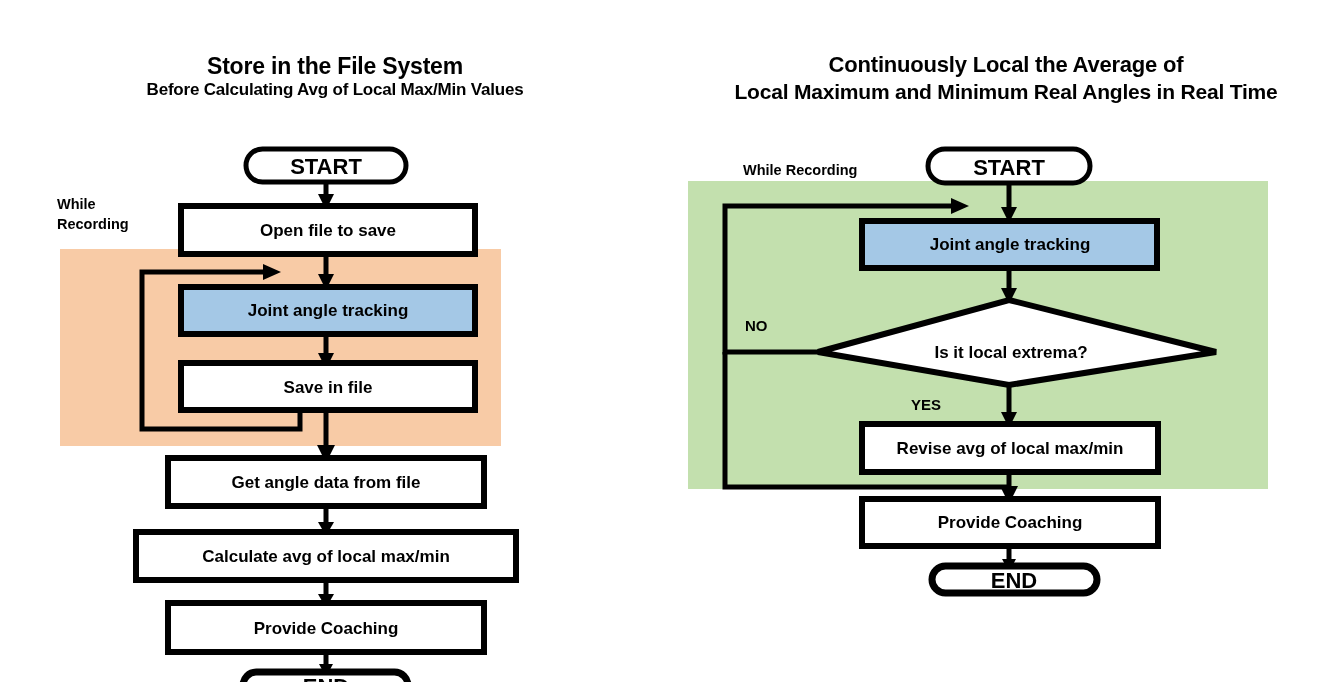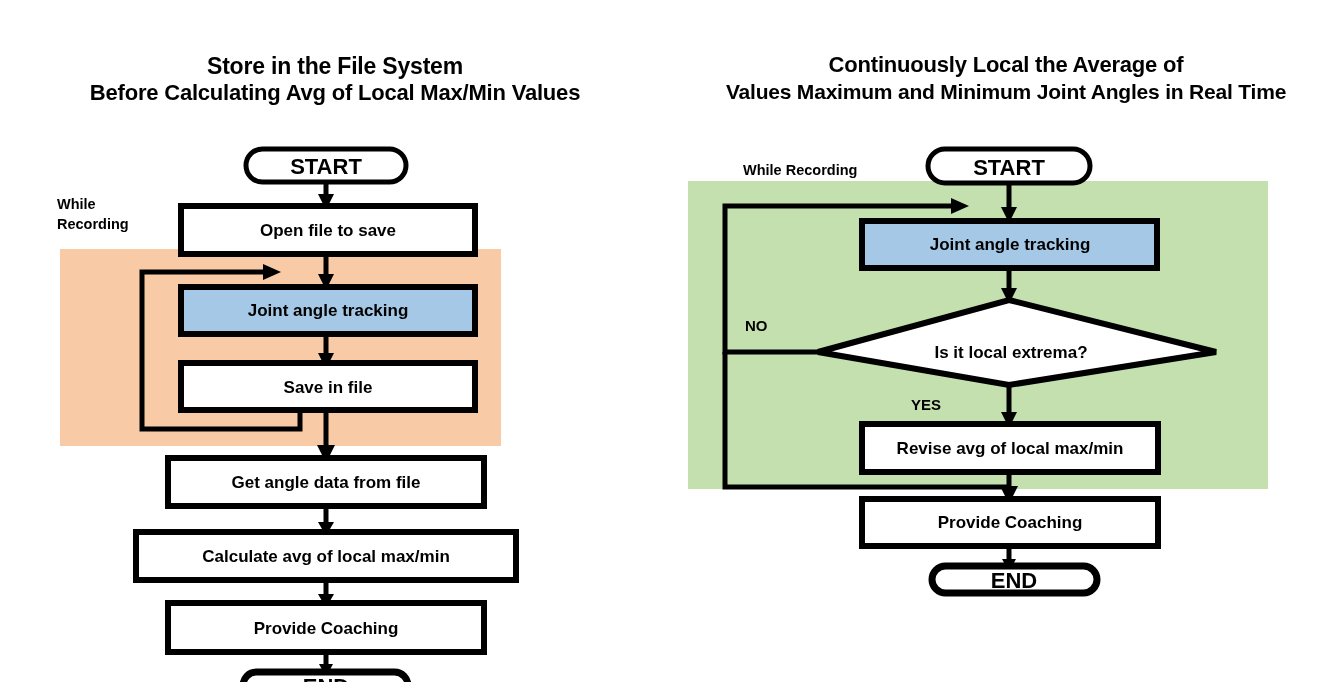--- a/index.html
+++ b/index.html
@@ -34,21 +34,21 @@
     text-align: center;
     font-weight: bold;
     color: #000000;
     line-height: 1.22;
     letter-spacing: -0.2px;
   }
   #title-left  { top: 16px; font-size: 23px; }
   #title-right { top: 16px; font-size: 22px; }
   .chart-title .t-line { display: block; }
   #title-left  .t-line.l1 { font-size: 23px; }
-  #title-left  .t-line.l2 { font-size: 22px; }
+  #title-left  .t-line.l2 { font-size: 17px; }
   #title-right .t-line.l1 { font-size: 22px; }
   #title-right .t-line.l2 { font-size: 21px; }
 
   svg.flow {
     position: absolute;
     left: 0;
     top: 0;
   }
   svg.flow text {
     font-family: "Liberation Sans", sans-serif;
@@ -150,21 +150,21 @@
         <text class="term-label" x="326" y="658" text-anchor="middle">END</text>
       </g>
 
     </svg>
   </div>
 
   <div class="panel" id="panel-right">
 
     <div class="chart-title" id="title-right">
       <span class="t-line l1">Continuously Local the Average of</span>
-      <span class="t-line l2">Values Maximum and Minimum Joint Angles in Real Time</span>
+      <span class="t-line l2">Local Maximum and Minimum Real Angles in Real Time</span>
     </div>
 
     <svg class="flow" id="svg-right" width="670" height="682" viewBox="0 0 670 682">
 
       <rect x="17" y="145" width="580" height="308" fill="#C3E0AE"></rect>
 
       <g stroke="#000000" stroke-width="5" fill="none">
 
         <line x1="338" y1="148" x2="338" y2="178"></line>
 

